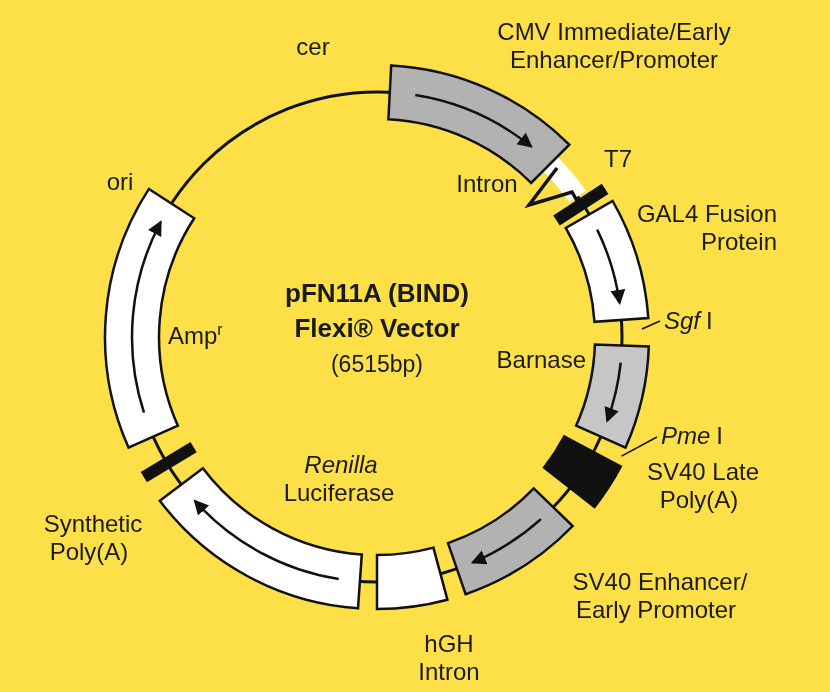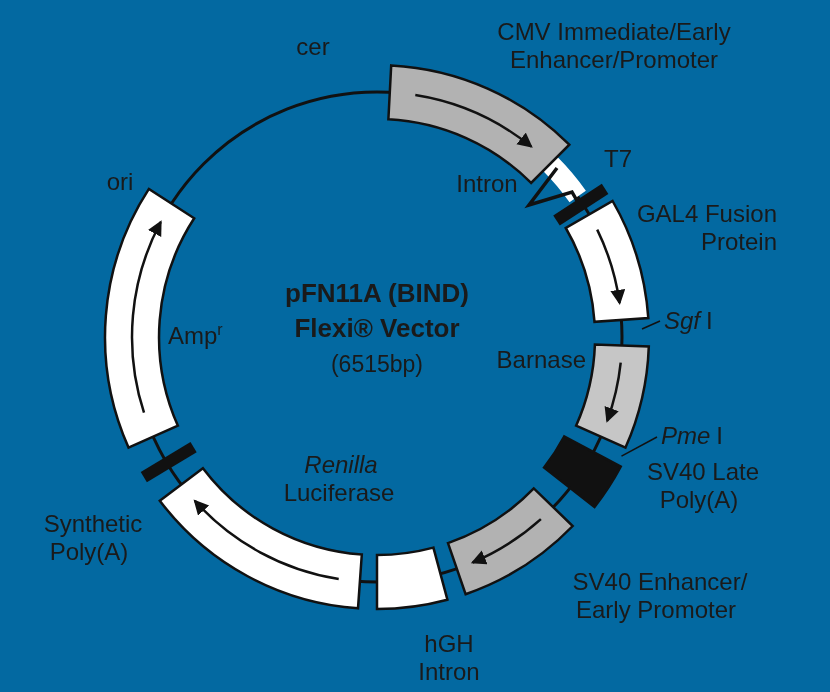--- a/index.html
+++ b/index.html
@@ -1,16 +1,16 @@
 <!DOCTYPE html>
 <html><head>
 <meta charset="utf-8">
 <style>
   html, body { margin: 0; padding: 0; background: #ffffff; }
-  .stage { width: 830px; height: 692px; position: relative; background: #0369a1; text-align: center; }
+  .stage { width: 830px; height: 692px; position: relative; background: #fde047; text-align: center; }
   svg { display: block; }
   text, tspan { font-family: "Liberation Sans", sans-serif; fill: #1a1a1a; }
   .lbl  { font-size: 24px; }
   .title-bold { font-size: 26px; font-weight: bold; }
   .title-size { font-size: 23px; }
   .band { stroke: #111111; stroke-width: 2.5; }
   .arrow { fill: none; stroke: #111111; stroke-width: 2.5; }
   .connector { stroke: #111111; stroke-width: 1.5; }
 </style>
 </head>

